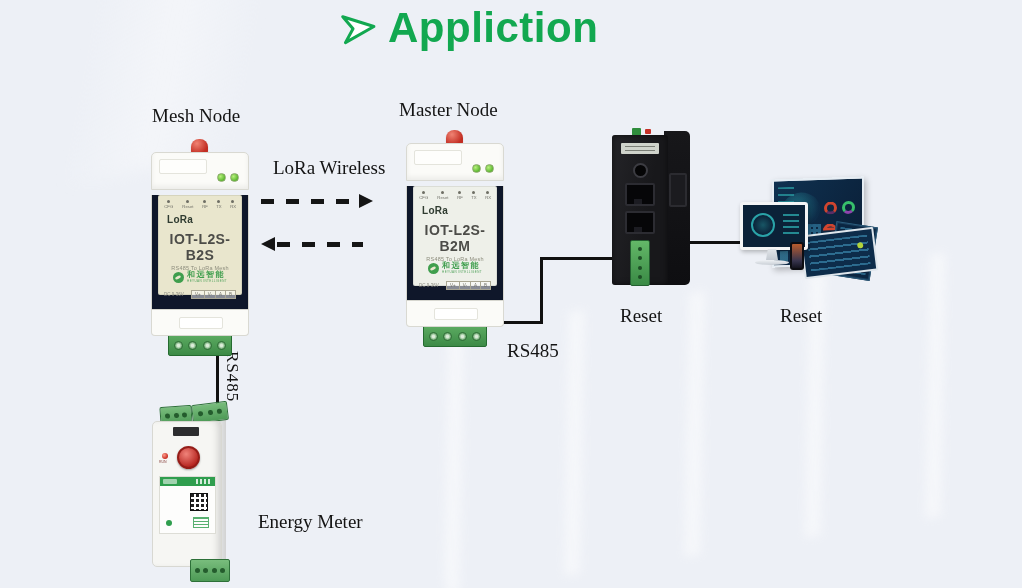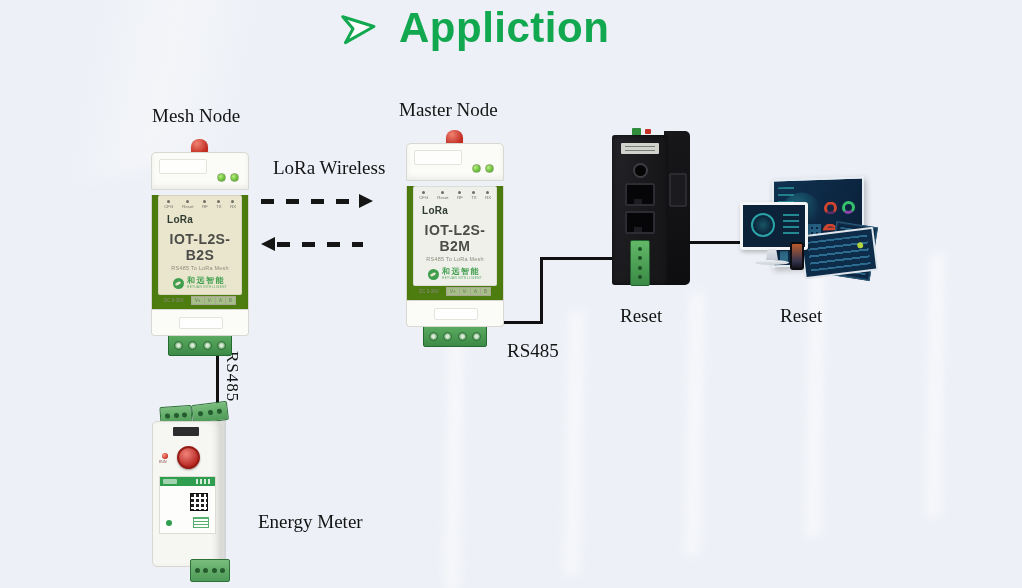--- a/index.html
+++ b/index.html
@@ -5,21 +5,21 @@
   html,body{margin:0;padding:0;}
   .canvas{position:relative;width:1022px;height:588px;background:#edf0f6;overflow:hidden;
           font-family:"Liberation Sans",sans-serif;}
   .swoosh{position:absolute;pointer-events:none;}
   .sw1{right:-120px;top:280px;width:720px;height:260px;opacity:.55;filter:blur(5px);transform:rotate(-9deg);
        background:repeating-linear-gradient(100deg,transparent 0 42px,rgba(255,255,255,.85) 42px 58px,transparent 58px 120px);}
   .sw2{left:-80px;top:-60px;width:500px;height:220px;opacity:.4;filter:blur(8px);transform:rotate(-14deg);
        background:linear-gradient(115deg,transparent 35%,rgba(255,255,255,.9) 50%,transparent 65%);}
 
   
-  .title{position:absolute;left:341px;top:4px;display:flex;align-items:center;gap:20px;}
+  .title{position:absolute;left:341px;top:4px;display:flex;align-items:center;gap:9px;}
   .title-arrow{transform:rotate(-6deg);}
   .title-text{font-size:42px;font-weight:800;color:#12a850;letter-spacing:.5px;}
 
   
   .cap{position:absolute;font-family:"Liberation Serif",serif;font-size:19px;color:#141414;white-space:nowrap;}
   .cap-vert{position:absolute;font-family:"Liberation Serif",serif;font-size:17px;color:#141414;
             writing-mode:vertical-rl;letter-spacing:1px;}
 
   
   .wire{position:absolute;background:#101010;}
@@ -33,32 +33,32 @@
   
   .module{position:absolute;width:98px;}
   .antenna{position:absolute;top:0;left:40px;width:17px;height:15px;border-radius:8px 8px 3px 3px;
            background:radial-gradient(circle at 35% 30%,#f08373,#c22d22 70%);box-shadow:0 1px 1px rgba(0,0,0,.3);}
   .mod-top{position:relative;margin-top:13px;height:36px;background:#fbfbf8;border:1px solid #d9d9d2;
            border-radius:5px 5px 0 0;box-shadow:inset 0 -3px 5px rgba(0,0,0,.06);}
   .mod-top .vent{position:absolute;left:7px;top:6px;width:46px;height:13px;background:#fefefc;border:1px solid #e4e4dc;border-radius:2px;}
   .led{position:absolute;bottom:7px;width:7px;height:7px;border-radius:50%;
        background:radial-gradient(circle at 35% 35%,#b8f07e,#5cb830 70%);border:1px solid #8aa86a;}
   .led.l1{right:22px;} .led.l2{right:9px;}
-  .mod-body{height:114px;background:#4d7c0f;border:1px solid #d6d6cf;border-top:none;box-shadow:inset 0 2px 4px rgba(0,0,0,.05);}
+  .mod-body{height:114px;background:#0f172a;border:1px solid #d6d6cf;border-top:none;box-shadow:inset 0 2px 4px rgba(0,0,0,.05);}
   .mod-label{margin:5px 6px;height:100px;border:1px solid rgba(0,0,0,.08);border-radius:2px;padding:4px 2px 3px;box-sizing:border-box;}
   .label-beige{background:#e9e6cd;}
   .label-light{background:#eef0e9;}
   .ind-row{display:flex;justify-content:space-between;padding:0 3px;}
   .ind{display:flex;flex-direction:column;align-items:center;gap:1px;}
   .ind i{width:3px;height:3px;border-radius:50%;background:#6e6e64;}
   .ind span{font-size:4.5px;color:#72726a;transform:scale(.95);}
   .brand{margin:5px 0 0 6px;font-size:10px;font-weight:800;color:#303c31;letter-spacing:.3px;}
   .model{margin:6px 0 0 0;text-align:center;font-size:14px;font-weight:700;color:#4c4c48;letter-spacing:.4px;}
   .subt{margin-top:2px;text-align:center;font-size:5.5px;color:#8e8e7e;letter-spacing:.2px;}
-  .vendor{margin-top:6px;display:flex;justify-content:center;align-items:center;gap:3px;}
+  .vendor{display:flex;justify-content:center;align-items:center;gap:3px;}
   .vlogo{width:11px;height:11px;border-radius:50%;background:#3f9e4d;position:relative;flex:none;}
   .vlogo:after{content:"";position:absolute;left:2px;top:4px;width:6px;height:3px;border-radius:50%;background:#e9e6cd;transform:rotate(-25deg);}
   .vtxt{display:flex;flex-direction:column;line-height:1;}
   .vcn{font-size:8px;font-weight:800;color:#3f9e4d;letter-spacing:1.5px;}
   .vsub{font-size:3px;color:#55a45f;letter-spacing:.4px;margin-top:1px;}
   .power-row{margin-top:7px;display:flex;justify-content:space-between;align-items:center;padding:0 3px;}
   .power{font-size:4.5px;color:#8a8a80;}
   .tlabels{display:flex;border:1px solid #a9a693;background:rgba(255,255,255,.5);}
   .tlabels span{font-size:4.5px;color:#72726a;padding:1px 3px;border-left:1px solid #a9a693;}
   .tlabels span:first-child{border-left:none;}

